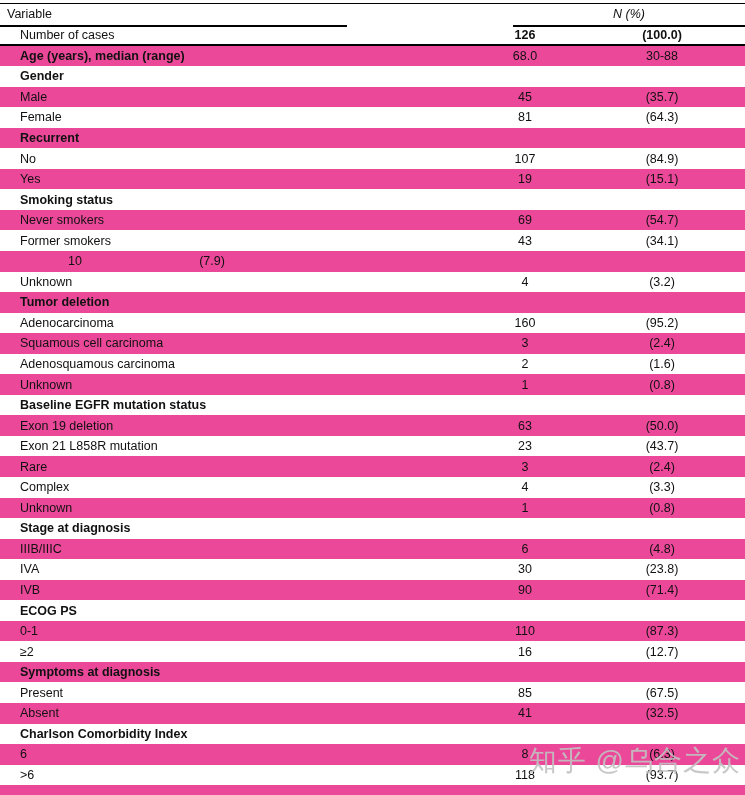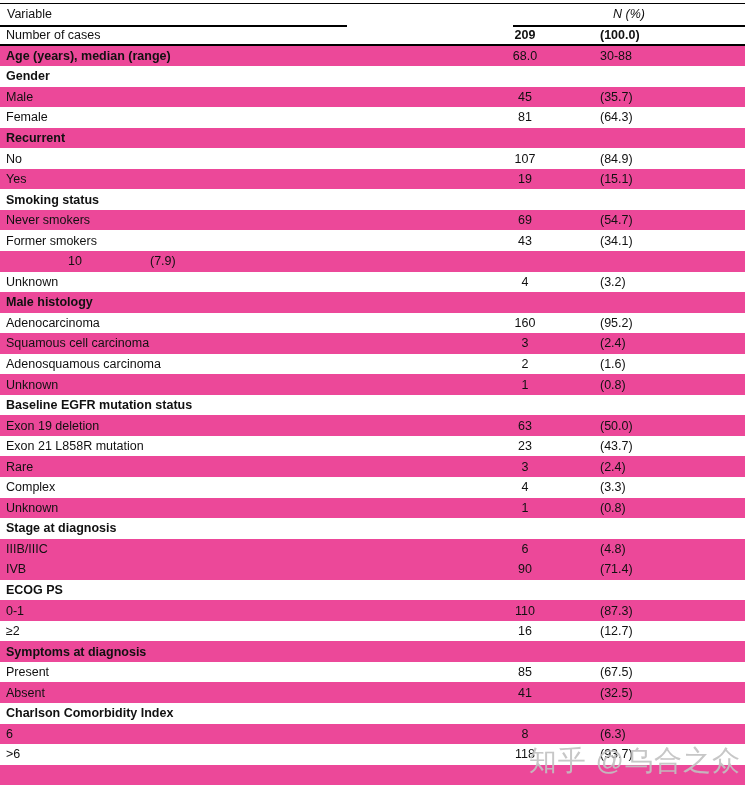--- a/index.html
+++ b/index.html
@@ -8,24 +8,24 @@
   .page {
     position:relative; width:745px; height:795px;
     background:#fff; overflow:hidden; font-size:12.5px;
   }
   .top-rule { margin-top:3px; border-top:1.5px solid #000; }
   .header-row { display:flex; height:22.5px; align-items:stretch; }
   .hdr-left { width:347px; border-bottom:2px solid #000; display:flex; align-items:center; padding-left:7px; }
   .hdr-gap { width:166px; }
   .hdr-right { flex:1; border-bottom:2px solid #000; display:flex; align-items:center; justify-content:center; font-style:italic; }
   .total-row { display:flex; height:19px; align-items:center; border-bottom:2.5px solid #000; }
-  .c-label { flex:1; padding-left:6px; white-space:nowrap; overflow:hidden; }
+  .c-label { flex:1; padding-left:20px; white-space:nowrap; overflow:hidden; }
   .c-label.indent { }
   .c-n { width:150px; text-align:center; }
-  .c-pct { width:145px; text-align:left; padding-right:21px; }
+  .c-pct { width:145px; text-align:center; padding-right:21px; }
   .bold { font-weight:bold; }
   .rows { }
   .row { display:flex; height:20.55px; align-items:center; }
   .row.shade { background:#ec4899; }
   .row.partial { height:20.55px; }
   .watermark {
     position:absolute; top:742px; right:4px; z-index:5;
     font-size:28px; color:#c1c1c1; opacity:0.9; letter-spacing:1px;
     white-space:nowrap; pointer-events:none;
   }
@@ -41,21 +41,21 @@
       <span>Variable</span>
     </div>
     <div class="hdr-gap"></div>
     <div class="hdr-right">
       <span>N (%)</span>
     </div>
   </div>
 
   <div class="total-row">
     <div class="c-label">Number of cases</div>
-    <div class="c-n bold">209</div>
+    <div class="c-n bold">126</div>
     <div class="c-pct bold">(100.0)</div>
   </div>
 
   <div class="rows">
       <div class="row shade">
         <div class="c-label bold">Age (years), median (range)</div>
         <div class="c-n">68.0</div>
         <div class="c-pct">30-88</div>
       </div>
       <div class="row">
@@ -106,21 +106,21 @@
       <div class="row shade">
         <div class="c-n">10</div>
         <div class="c-pct">(7.9)</div>
       </div>
       <div class="row">
         <div class="c-label indent">Unknown</div>
         <div class="c-n">4</div>
         <div class="c-pct">(3.2)</div>
       </div>
       <div class="row shade">
-        <div class="c-label bold">Male histology</div>
+        <div class="c-label bold">Tumor deletion</div>
         <div class="c-n"></div>
         <div class="c-pct"></div>
       </div>
       <div class="row">
         <div class="c-label indent">Adenocarcinoma</div>
         <div class="c-n">160</div>
         <div class="c-pct">(95.2)</div>
       </div>
       <div class="row shade">
         <div class="c-label indent">Squamous cell carcinoma</div>
@@ -170,20 +170,25 @@
       <div class="row">
         <div class="c-label bold">Stage at diagnosis</div>
         <div class="c-n"></div>
         <div class="c-pct"></div>
       </div>
       <div class="row shade">
         <div class="c-label indent">IIIB/IIIC</div>
         <div class="c-n">6</div>
         <div class="c-pct">(4.8)</div>
       </div>
+      <div class="row">
+        <div class="c-label indent">IVA</div>
+        <div class="c-n">30</div>
+        <div class="c-pct">(23.8)</div>
+      </div>
       <div class="row shade">
         <div class="c-label indent">IVB</div>
         <div class="c-n">90</div>
         <div class="c-pct">(71.4)</div>
       </div>
       <div class="row">
         <div class="c-label bold">ECOG PS</div>
         <div class="c-n"></div>
         <div class="c-pct"></div>
       </div>

